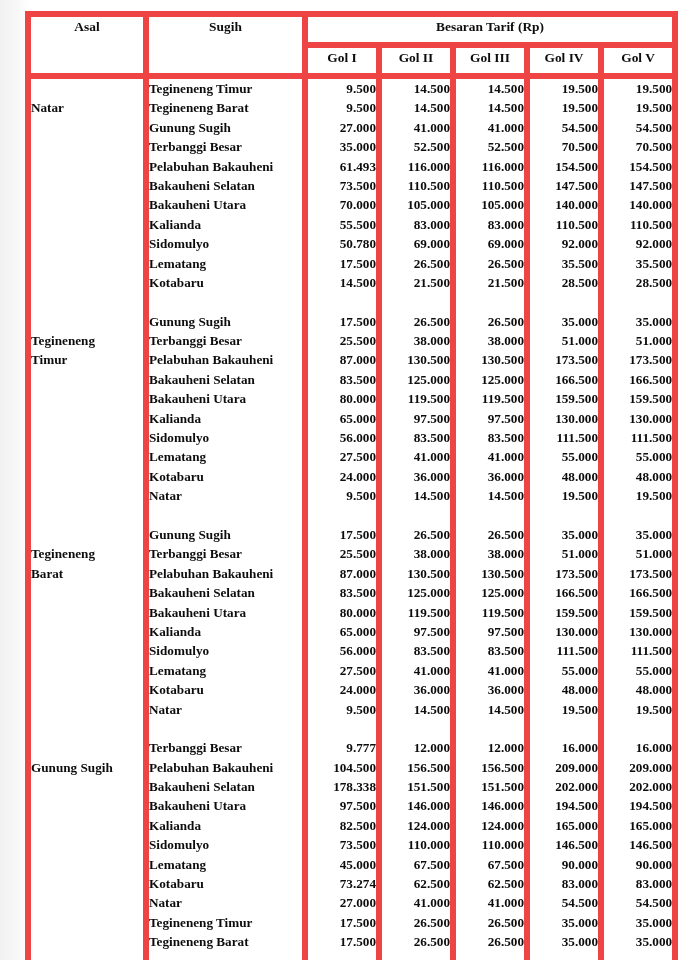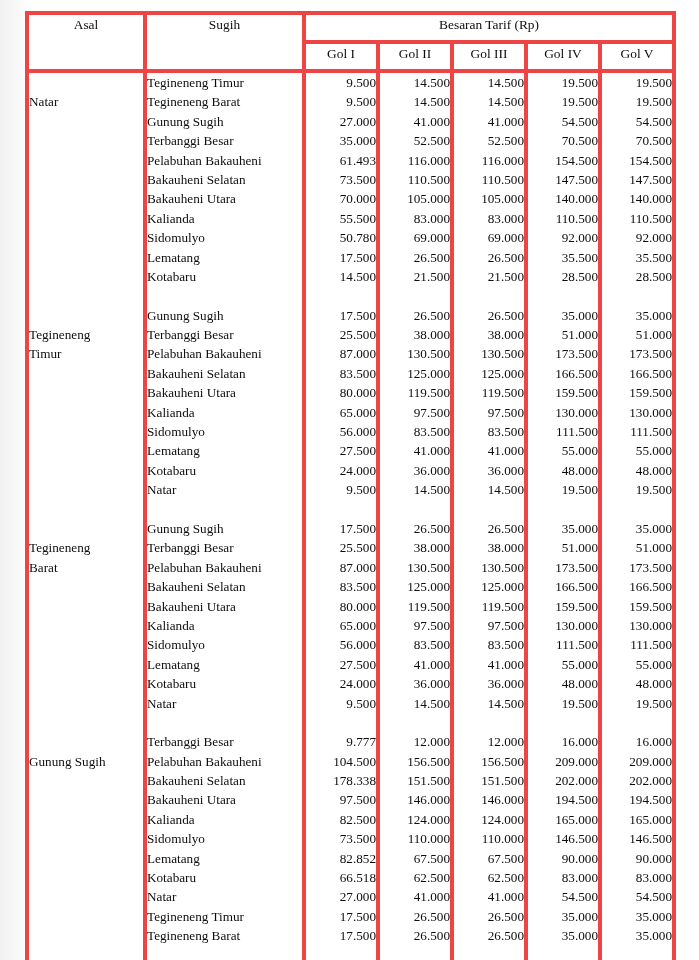--- a/index.html
+++ b/index.html
@@ -33,23 +33,23 @@
     height: 939px;
   }
   table.tariff {
     border-collapse: collapse;
     table-layout: fixed;
     width: 647px;
     font-size: 13.2px;
     line-height: 19.4px;
   }
   table.tariff td, table.tariff th {
-    border: 4px solid #ef4444;
+    border: 6px solid #ef4444;
     padding: 0;
-    font-weight: normal;
+    font-weight: bold;
     vertical-align: top;
   }
   
   thead th {
     text-align: center;
     vertical-align: middle;
     height: 22px;
     font-size: 13.4px;
   }
   th.asal-head, th.tujuan-head {
@@ -220,22 +220,22 @@
               <div class="r">27.500</div>
               <div class="r">24.000</div>
               <div class="r">9.500</div>
               <div class="r blank">&nbsp;</div>
               <div class="r">9.777</div>
               <div class="r">104.500</div>
               <div class="r">178.338</div>
               <div class="r">97.500</div>
               <div class="r">82.500</div>
               <div class="r">73.500</div>
-              <div class="r">82.852</div>
-              <div class="r">66.518</div>
+              <div class="r">45.000</div>
+              <div class="r">73.274</div>
               <div class="r">27.000</div>
               <div class="r">17.500</div>
               <div class="r">17.500</div>
               <div class="r blank">&nbsp;</div>
               <div class="r blank">&nbsp;</div>
             </div>
         </td>
         <td class="num-cell group-body">
           <div class="rows" id="stack-g1">
               <div class="r">14.500</div>

